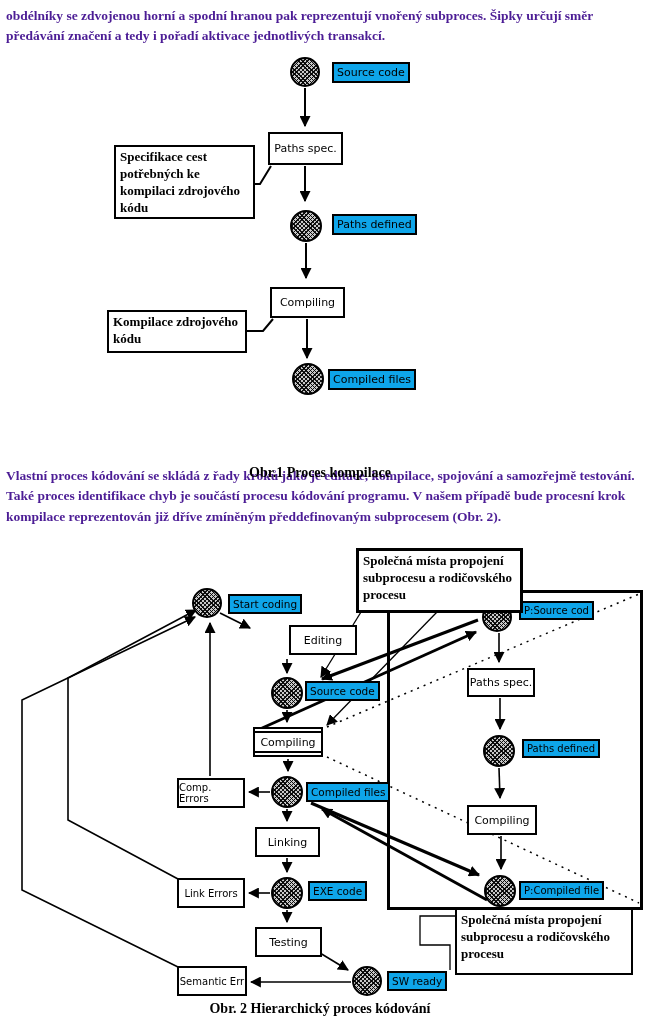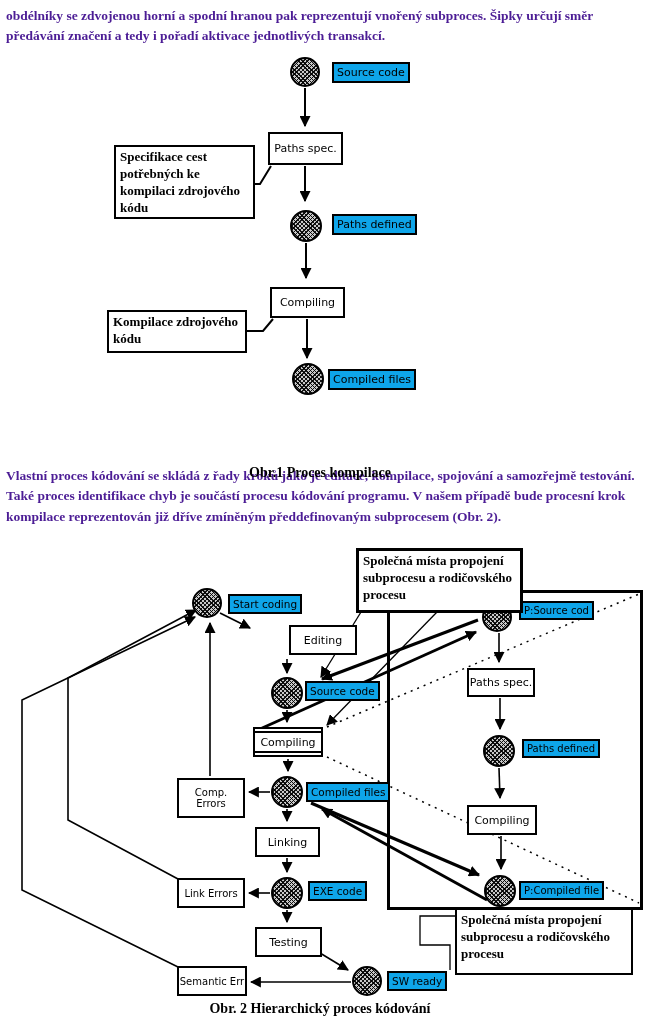--- a/index.html
+++ b/index.html
@@ -105,21 +105,21 @@
   <div class="trans" style="left:253px;top:625px;width:68px;height:30px;margin-left:36px;">Editing</div>
 
   <div class="place" style="left:271px;top:677px;width:32px;height:32px;"></div>
   <div class="lbl" style="left:305px;top:681px;">Source code</div>
 
   <div class="trans subproc" style="left:253px;top:727px;width:70px;height:30px;">Compiling</div>
 
   <div class="place" style="left:271px;top:776px;width:32px;height:32px;"></div>
   <div class="lbl" style="left:306px;top:782px;">Compiled files</div>
 
-  <div class="trans" style="left:177px;top:778px;width:68px;height:40px;font-size:10px;text-align:center;">Comp. Errors</div>
+  <div class="trans" style="left:177px;top:778px;width:68px;height:30px;font-size:10px;">Comp. Errors</div>
 
   <div class="trans" style="left:255px;top:827px;width:65px;height:30px;">Linking</div>
 
   <div class="place" style="left:271px;top:877px;width:32px;height:32px;"></div>
   <div class="lbl" style="left:308px;top:881px;">EXE code</div>
 
   <div class="trans" style="left:177px;top:878px;width:68px;height:30px;font-size:10px;">Link Errors</div>
 
   <div class="trans" style="left:255px;top:927px;width:67px;height:30px;">Testing</div>
 

